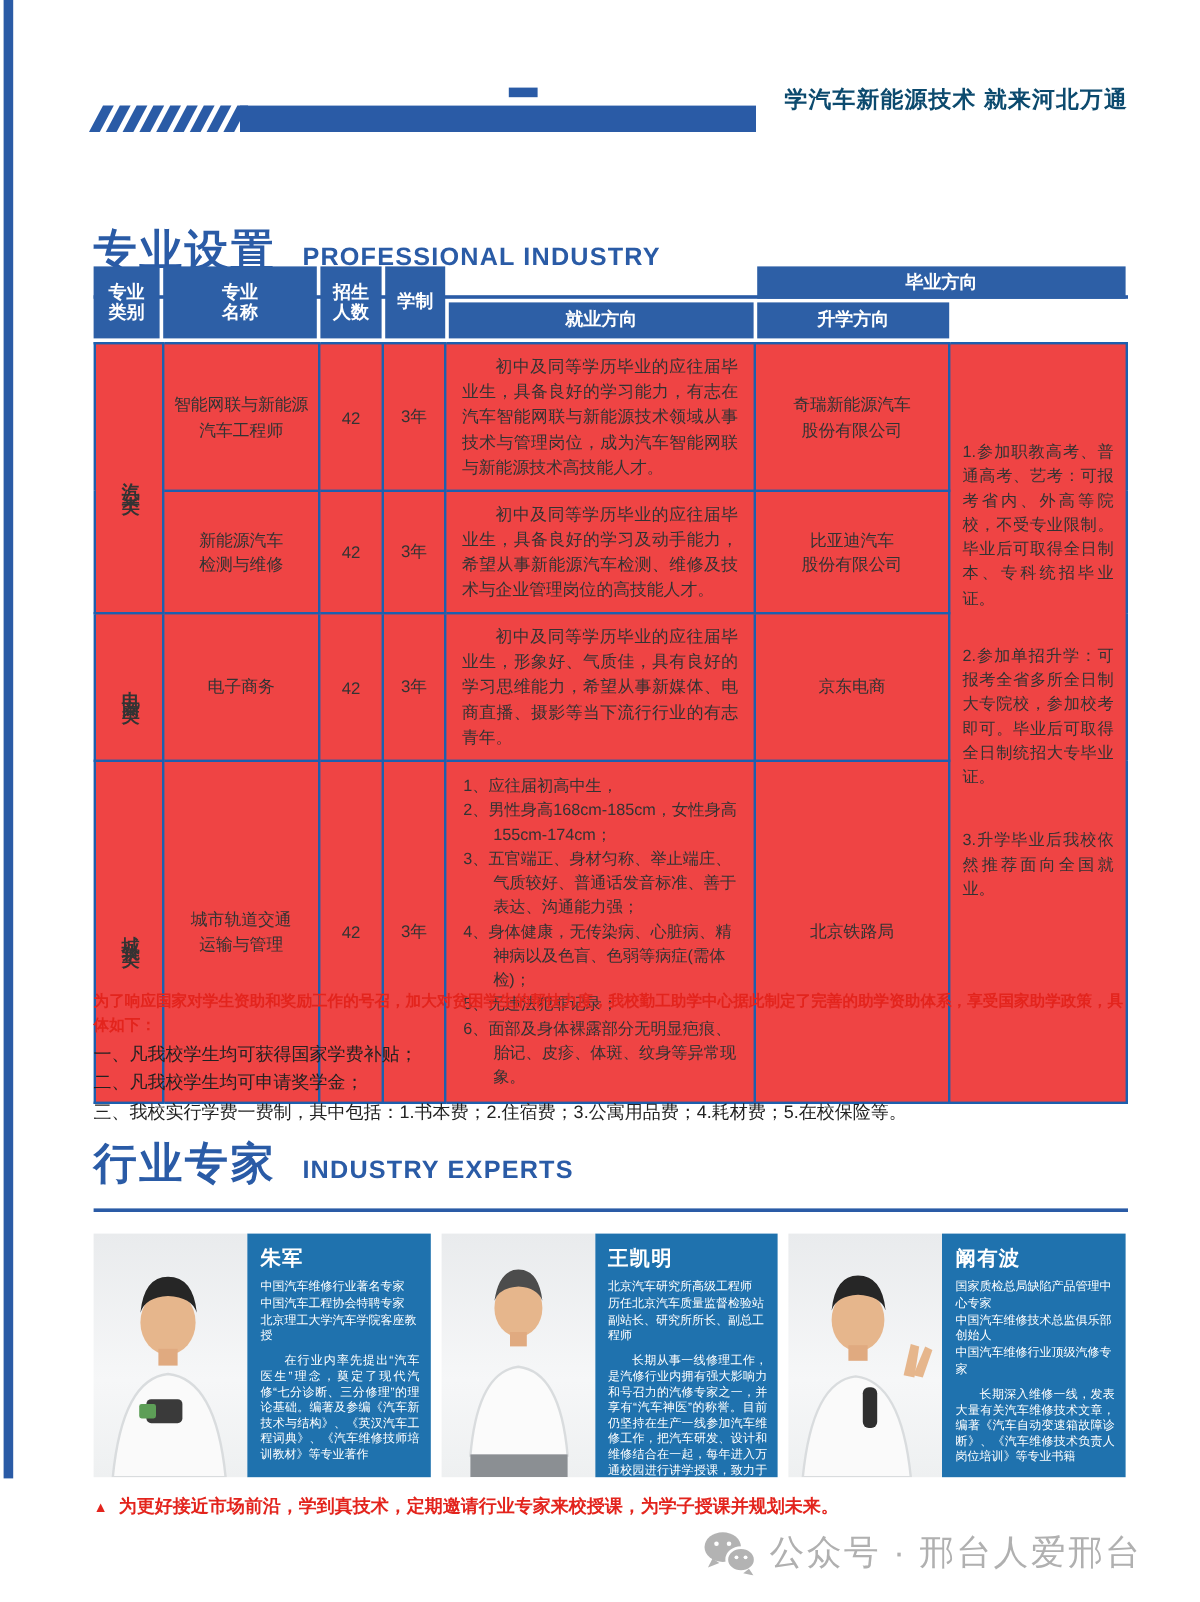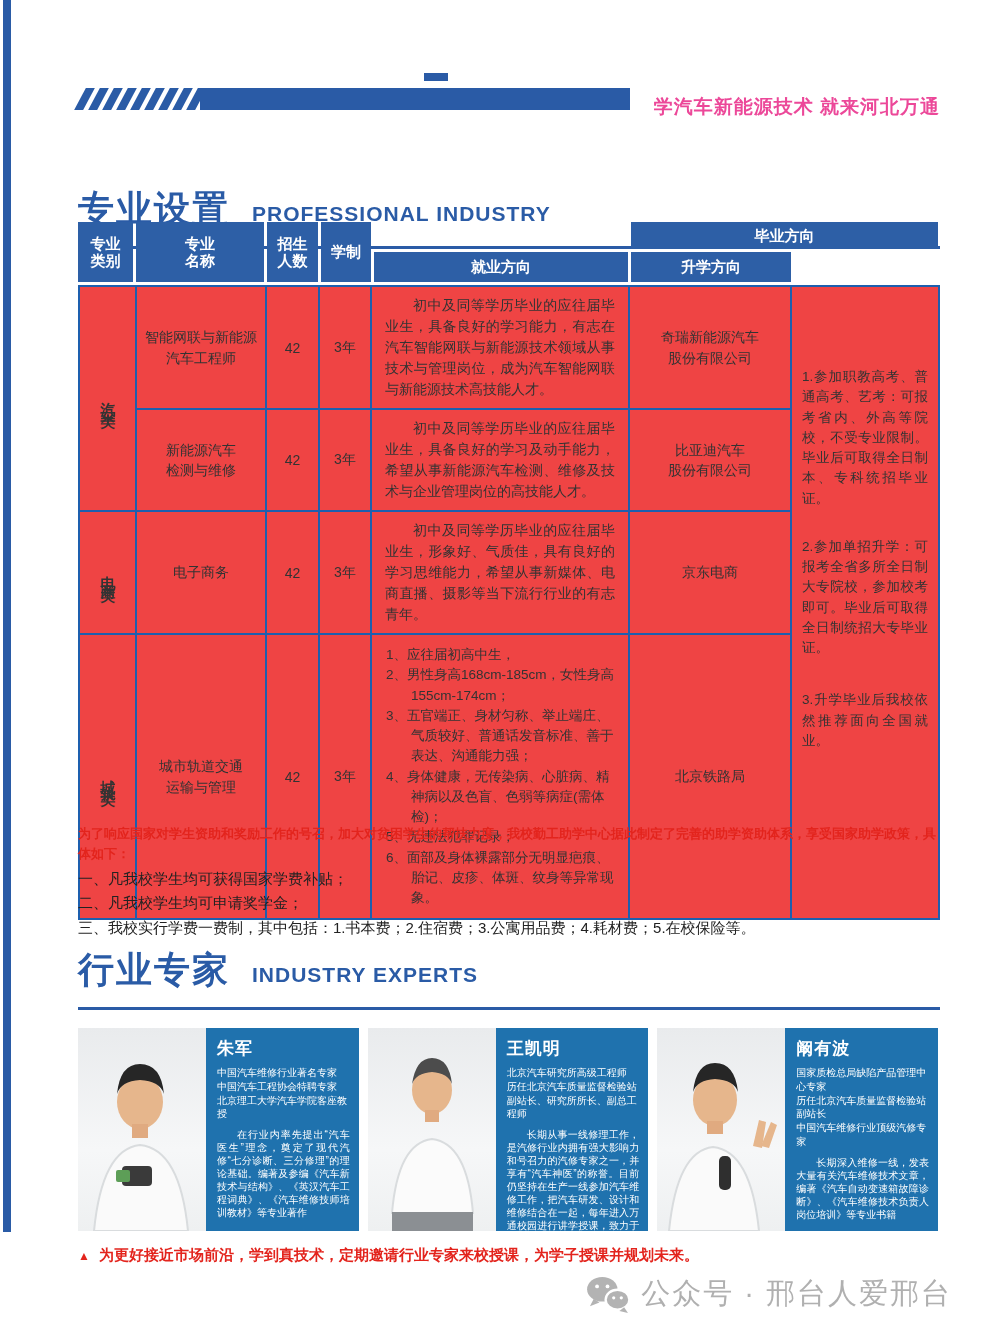--- a/index.html
+++ b/index.html
@@ -7,21 +7,21 @@
   .page { position:relative; width:1000px; height:1335px; background:#fff; margin:0 auto; overflow:hidden; }
 
   .left-bar { position:absolute; left:3px; top:0; width:8px; height:1232px; background:#2a5ba6; }
 
   
   .band { position:absolute; left:78px; top:70px; width:862px; height:46px; }
   .stripes { position:absolute; left:2px; top:18px; height:22px; display:flex; }
   .stripes span { width:9px; height:22px; background:#2a5ba6; transform:skewX(-28deg); margin-right:5px; }
   .bar { position:absolute; left:122px; top:18px; width:430px; height:22px; background:#2a5ba6; }
   .notch { position:absolute; left:346px; top:3px; width:24px; height:8px; background:#2a5ba6; }
-  .slogan { position:absolute; right:0; top:24px; font-size:19px; font-weight:bold; color:#ec4899; letter-spacing:1px; }
+  .slogan { position:absolute; right:0; top:0; font-size:19px; font-weight:bold; color:#0c4a6e; letter-spacing:1px; }
 
   
   .sec { position:absolute; left:78px; width:862px; border-bottom:3px solid #2a5ba6; padding-bottom:12px; display:flex; align-items:baseline; gap:22px; }
   .sec-cn { font-size:36px; font-weight:bold; color:#2a5ba6; letter-spacing:2px; }
   .sec-en { font-size:21px; font-weight:bold; color:#2a5ba6; letter-spacing:1px; }
   #sec1 { top:146px;margin-top:39px; }
   #sec2 { top:946px; }
 
   
   .thead { position:absolute; left:78px; top:222px; width:860px; display:grid;
@@ -245,21 +245,21 @@
           <rect x="50" y="93" width="16" height="13" fill="#e0aa80"></rect>
           <path d="M12,203 q8,-80 44,-84 q38,4 46,84 z" fill="#fafafa" stroke="#d9dcde" stroke-width="2"></path>
           <rect x="62" y="128" width="12" height="34" rx="5" fill="#2f2f2f"></rect>
           <path d="M96,118 l6,-26 l7,2 l-4,26 z" fill="#e6b68c"></path>
           <path d="M104,118 l10,-24 l6,3 l-8,23 z" fill="#e6b68c"></path>
         </svg>
       </div>
       <div class="panel">
         <div class="ename">阚有波</div>
         <div class="etitles">国家质检总局缺陷产品管理中心专家
-历任北京汽车质量监督检验站副站长
+中国汽车维修技术总监俱乐部创始人
 中国汽车维修行业顶级汽修专家</div>
         <div class="ebio">长期深入维修一线，发表大量有关汽车维修技术文章，编著《汽车自动变速箱故障诊断》、《汽车维修技术负责人岗位培训》等专业书籍</div>
       </div>
     </div>
 
   </div>
 
   <div class="note">
     <span class="tri">▲</span>
     <span>为更好接近市场前沿，学到真技术，定期邀请行业专家来校授课，为学子授课并规划未来。</span>

